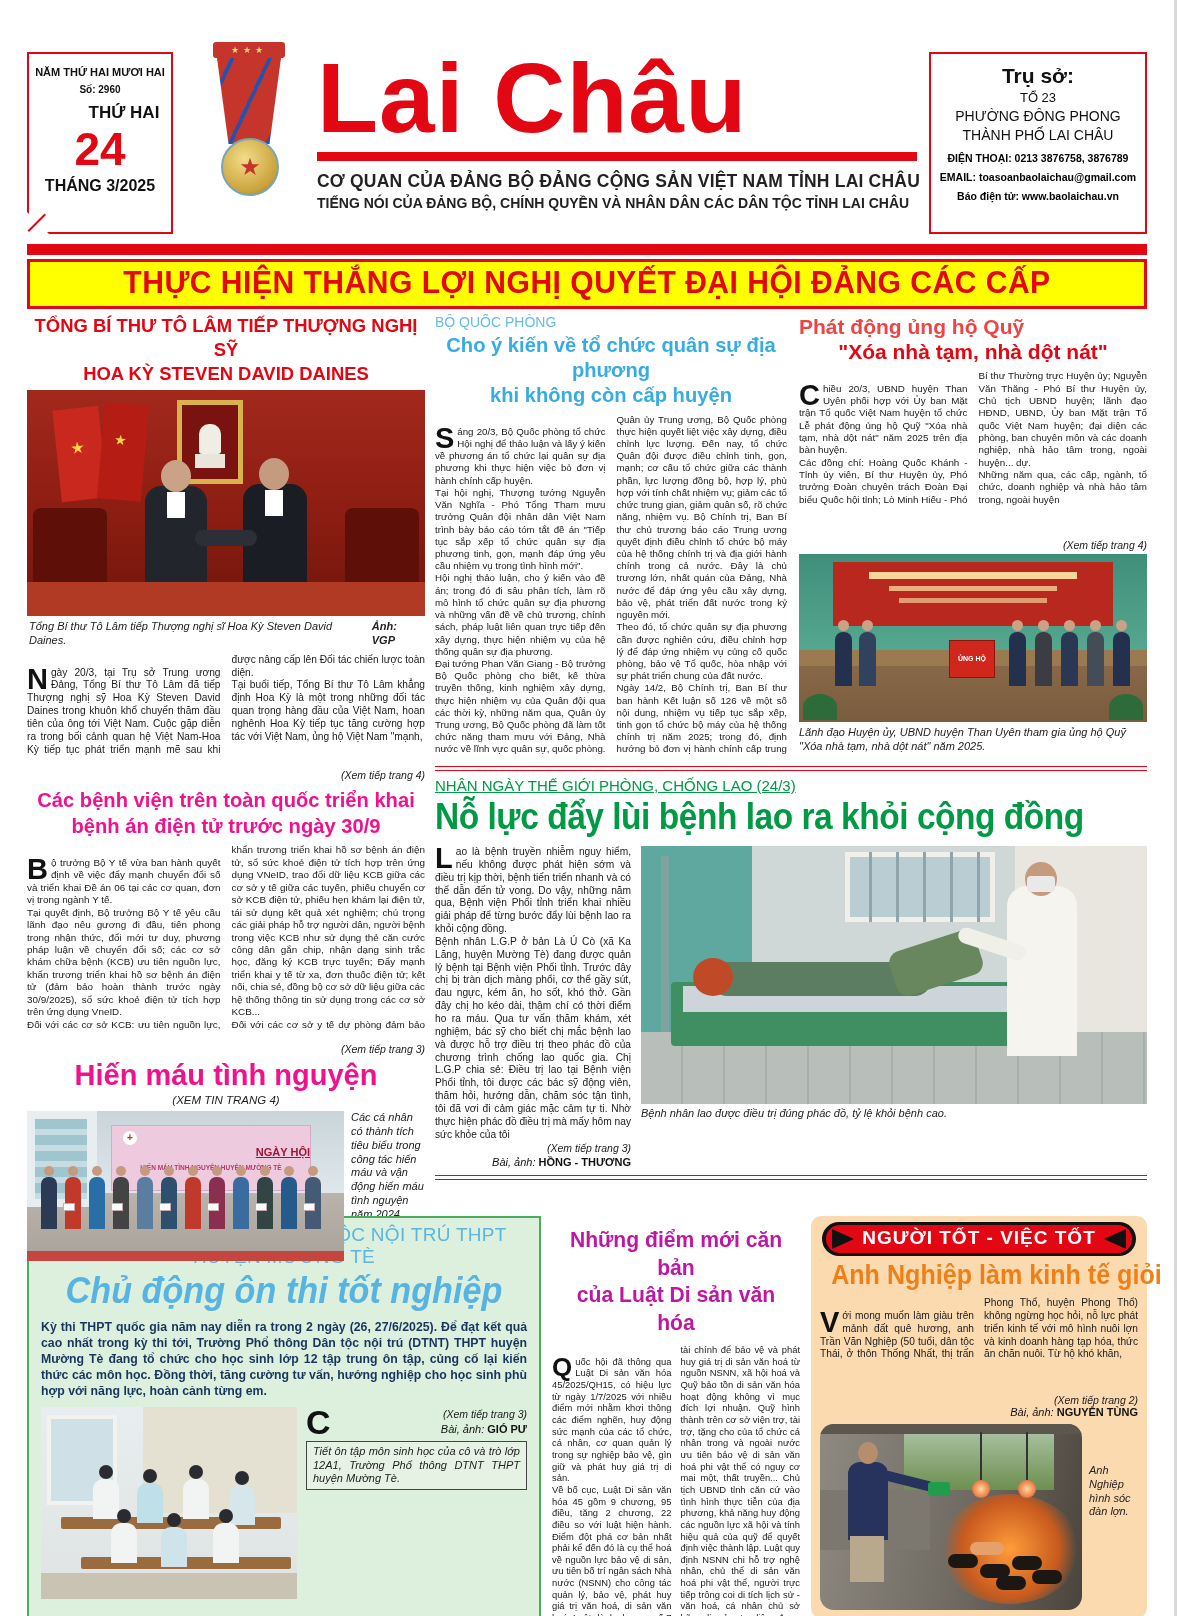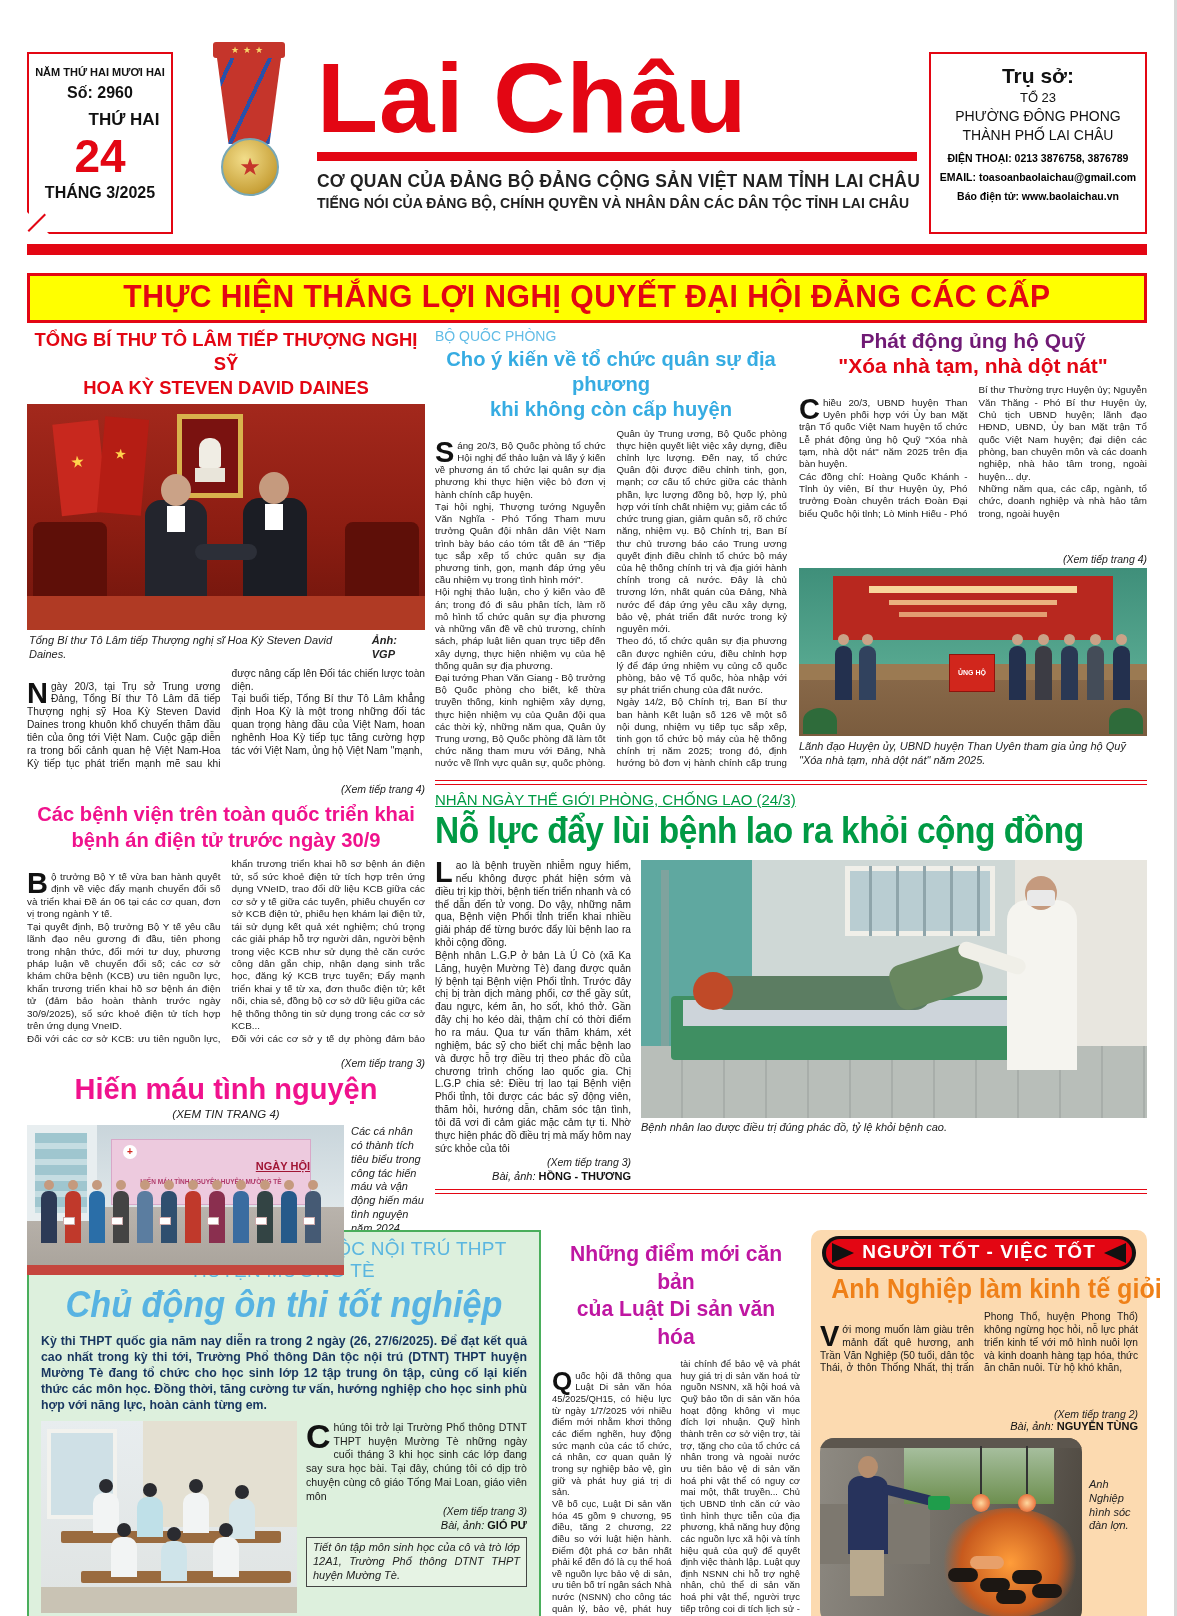--- a/index.html
+++ b/index.html
@@ -5,21 +5,21 @@
   * { margin:0; padding:0; box-sizing:border-box; }
   body { background:#888; font-family:"Liberation Sans", sans-serif; }
   .page { width:1177px; height:1616px; background:#fff; margin:0 auto; position:relative;
           padding:38px 27px 10px 27px; overflow:hidden; border-right:3px solid #d8d8d8; }
 
   
   .masthead { display:flex; height:202px; position:relative; }
   .datebox { width:146px; height:182px; border:2px solid #e30613; margin-top:14px;
              text-align:center; padding-top:12px; position:relative; background:#fff; }
   .datebox .yl { font-size:11px; font-weight:bold; color:#111; }
-  .datebox .iss { font-size:16px; font-weight:bold; color:#111; margin-top:6px;}
+  .datebox .iss { font-size:10px; font-weight:bold; color:#111; margin-top:6px;}
   .datebox .wd { font-size:17px; font-weight:bold; color:#111; margin-top:8px;padding-left:48px;}
   .datebox .day { font-size:46px; font-weight:bold; color:#e30613; line-height:48px; margin-top:2px;}
   .datebox .mo { font-size:16px; font-weight:bold; color:#111; margin-top:4px;}
   .fold2 { position:absolute; left:-2px; bottom:-2px; width:0; height:0;
           border-top:22px solid transparent; border-left:22px solid #fff; }
   .fold3 { position:absolute; left:0px; bottom:0px; width:24px; height:2px; background:#e30613;
            transform:rotate(-45deg); transform-origin:left bottom; }
 
   .medal { width:120px; position:relative; margin:4px 6px 0 18px; }
   .medal .clasp { position:absolute; left:22px; top:0; width:72px; height:16px; background:#c5352b;
@@ -44,21 +44,21 @@
             text-align:center; padding-top:10px; }
   .office .lbl { font-size:21px; font-weight:bold; color:#111; }
   .office .l1 { font-size:13px; color:#111; margin-top:2px;}
   .office .l2,.office .l3 { font-size:14px; color:#111; margin-top:3px;}
   .office .ph { font-size:10.5px; font-weight:bold; margin-top:9px; }
   .office .em { font-size:10.5px; font-weight:bold; margin-top:7px; }
   .office .wb { font-size:10.5px; font-weight:bold; margin-top:7px; }
 
   .red-bar { height:11px; background:#e30613; margin-top:4px; }
 
-  .banner { margin-top:18px; border:3px solid #e30613; background:#ffff00; text-align:center;
+  .banner { margin-top:4px; border:3px solid #e30613; background:#ffff00; text-align:center;
             padding:3px 8px 5px; }
   .banner span { font-size:31px; font-weight:bold; color:#e30613; letter-spacing:.5px;
                  display:inline-block; transform:scaleX(.97); white-space:nowrap; }
 
   
   .main { display:flex; gap:10px; margin-top:5px; height:893px; }
   .col-left { width:398px; flex:none; }
   .col-right { flex:1; min-width:0; display:flex; flex-direction:column; }
   .row-top { display:flex; gap:12px; height:450px; overflow:hidden; }
   .art-defense { width:352px; flex:none; }
@@ -74,21 +74,21 @@
   .byline { text-align:right; font-size:11px; color:#111; font-style:italic; }
   .byline b { font-style:normal; }
   .cap { font-style:italic; font-size:11px; color:#222; line-height:1.25; }
 
   
   .hl-tolam { color:#e30613; font-weight:bold; font-size:19px; line-height:1.25; text-align:center;
               white-space:pre-line; margin-bottom:5px; transform:scaleX(.97);}
   .kick-defense { color:#62bce6; font-size:14px; margin-bottom:2px; }
   .hl-defense { color:#36ace2; font-weight:bold; font-size:21px; line-height:1.2; text-align:center;
                 white-space:pre-line; margin-bottom:6px; transform:scaleX(.96);}
-  .hl-fund1 { color:#701a75; font-weight:bold; font-size:21px; text-align:center; line-height:1.2;}
+  .hl-fund1 { color:#ef4444; font-weight:bold; font-size:21px; text-align:left; line-height:1.2;}
   .hl-fund2 { color:#e30613; font-weight:bold; font-size:21px; text-align:center; line-height:1.2; margin-bottom:6px;}
   .hl-hosp { color:#f0128d; font-weight:bold; font-size:21px; line-height:1.25; text-align:center;
              white-space:pre-line; margin:6px 0 5px; transform:scaleX(.96);}
   .hl-blood { color:#f0128d; font-weight:bold; font-size:29px; text-align:center; margin-top:4px; }
   .note-blood { text-align:center; font-style:italic; font-size:11.5px; color:#222; margin:2px 0 5px;}
   .kick-tb { color:#009a44; font-size:15px; text-decoration:underline; margin:4px 0 2px; }
   .hl-tb { color:#009a44; font-weight:bold; font-size:36px; letter-spacing:-.5px; white-space:nowrap;
            transform:scaleX(.93); transform-origin:left; margin-bottom:8px; }
   .kick-school { color:#5ab6e0; font-size:19px; text-align:center; letter-spacing:.3px;}
   .hl-school { color:#57b3e2; font-weight:bold; font-style:italic; font-size:36px; text-align:center;
@@ -479,21 +479,21 @@
           <div class="desk" style="left:40px; top:150px; width:210px"></div>
           <div class="stud" style="left:52px; top:72px"></div>
           <div class="stud" style="left:96px; top:76px; background:#bfe0e8"></div>
           <div class="stud" style="left:142px; top:72px"></div>
           <div class="stud" style="left:188px; top:78px; background:#d6e6ea"></div>
           <div class="stud" style="left:70px; top:116px"></div>
           <div class="stud" style="left:120px; top:120px; background:#cfe4ea"></div>
           <div class="stud" style="left:172px; top:116px"></div>
         </div>
         <div class="school-right">
-          <span class="dc" style="font-size:34px; line-height:30px">C</span><span style="white-space:pre-line">húng tôi trở lại Trường Phổ thông DTNT THPT huyện Mường Tè những ngày cuối tháng 3 khi học sinh các lớp đang say sưa học bài. Tại đây, chúng tôi có dịp trò chuyện cùng cô giáo Tống Mai Loan, giáo viên môn</span>
+          <span class="dc" style="font-size:34px; line-height:30px">C</span>
           <div class="more">(Xem tiếp trang 3)</div>
           <div class="byline"><span>Bài, ảnh:</span> <b>GIÓ PƯ</b></div>
           <div class="school-capbox">
             <span class="cap">Tiết ôn tập môn sinh học của cô và trò lớp 12A1, Trường Phổ thông DTNT THPT huyện Mường Tè.</span>
           </div>
         </div>
       </div>
     </section>
 
     <section class="heritage-col">

